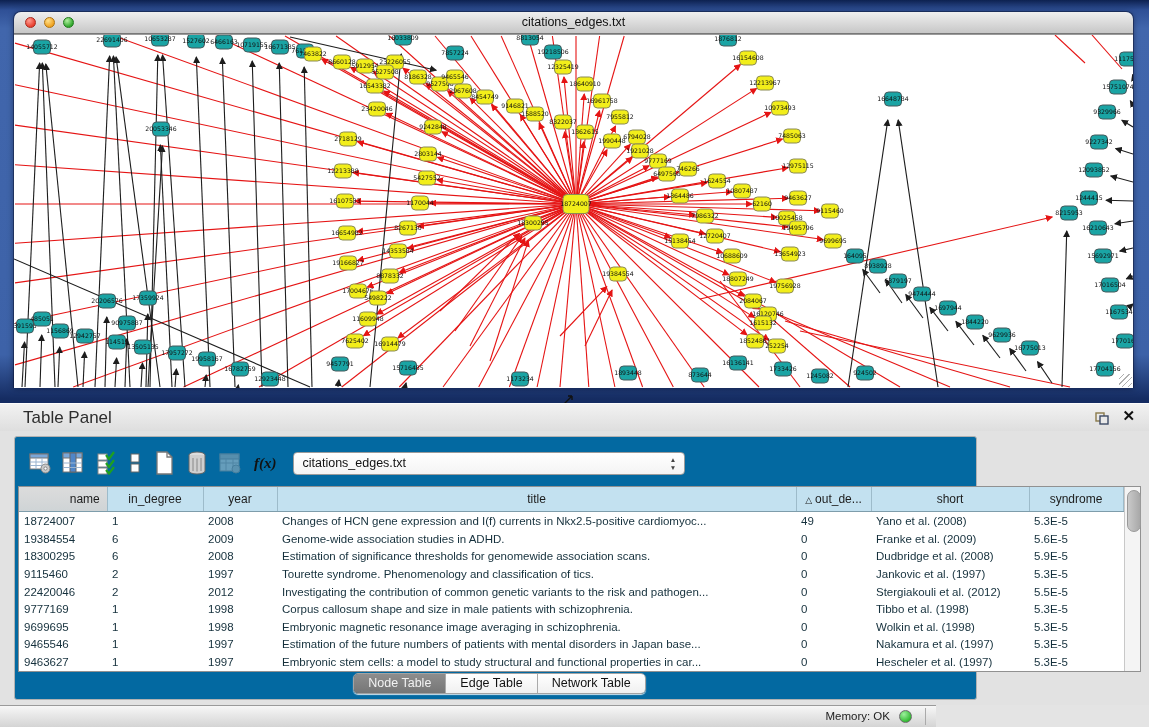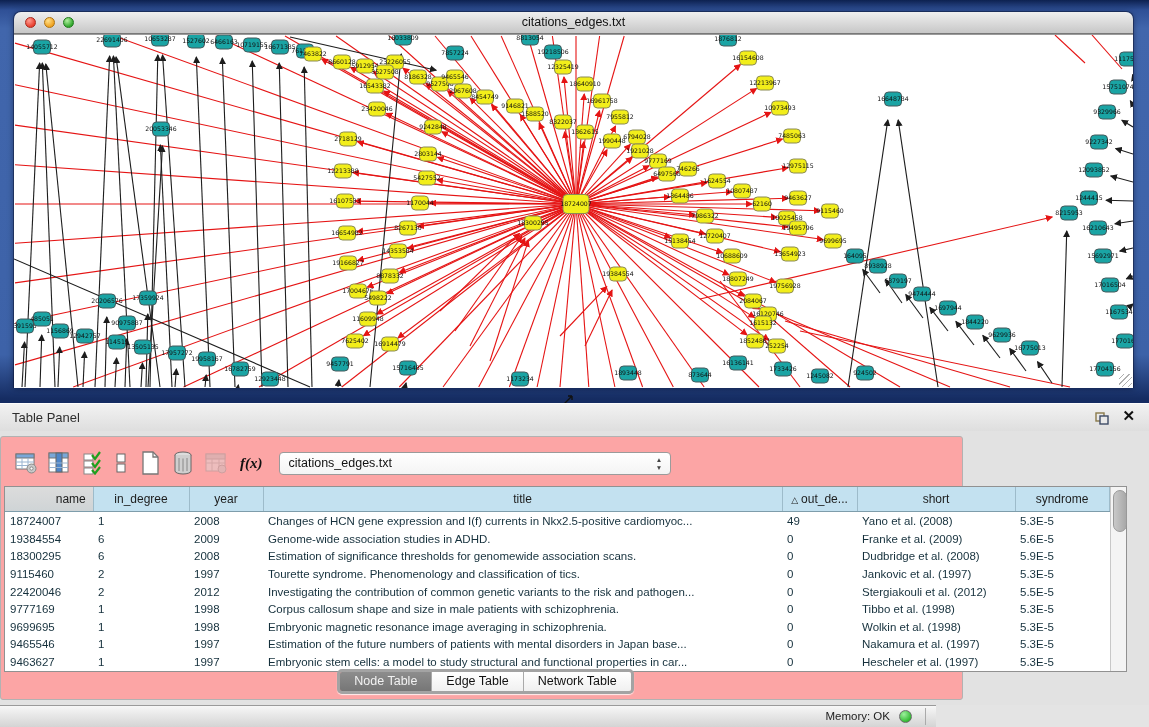--- a/index.html
+++ b/index.html
@@ -27,25 +27,25 @@
   .grip{position:absolute;right:1px;bottom:1px;width:13px;height:13px;
     background:repeating-linear-gradient(135deg,transparent 0 3px,#b0b0b0 3px 4px);}
 
   
   #cursor{position:absolute;left:563px;top:394px;font-size:11px;color:#111;
     text-shadow:0 0 2px #fff;}
 
   
   #table-panel{position:absolute;left:0;top:403px;width:1149px;height:302px;background:#e2e2e2;}
   .panel-header{height:27px;background:linear-gradient(#f2f2f2,#dedede);position:relative;border-top:1px solid #fcfcfc;}
-  .panel-title{position:absolute;left:12px;top:0;line-height:27px;font-size:13px;color:#2e2e2e;text-align:right;}
+  .panel-title{position:absolute;left:23px;top:0;line-height:27px;font-size:17px;color:#2e2e2e;text-align:right;}
   .panel-float{position:absolute;right:40px;top:7px;width:14px;height:13px;cursor:default;}
   .panel-close{position:absolute;right:14px;top:3px;font-size:15px;font-weight:bold;color:#111;cursor:default;}
-  .panel-frame{position:absolute;left:0;top:33px;width:963px;height:264px;box-sizing:border-box;
-    background:#fca5a5;border:1px solid #b2b2b2;border-radius:3px;}
+  .panel-frame{position:absolute;left:14px;top:33px;width:963px;height:264px;box-sizing:border-box;
+    background:#0369a1;border:1px solid #b2b2b2;border-radius:3px;}
 
   
   .toolbar{position:absolute;left:10px;top:10px;height:32px;display:flex;align-items:center;}
   .tb-btn{width:30px;height:30px;display:flex;align-items:center;justify-content:center;margin-right:3px;}
   .tb-btn.narrow{width:22px;}
   .tb-btn svg{display:block;}
   .fx{font-family:"Liberation Serif",serif;font-style:italic;font-weight:bold;font-size:15px;color:#111;margin:0 8px 0 6px;}
   .dropdown{position:relative;width:392px;height:23px;background:linear-gradient(#ffffff,#f4f4f4);
     border:1px solid #9b9b9b;border-radius:4px;box-sizing:border-box;margin-left:8px;}
   .dropdown .val{position:absolute;left:9px;top:0;line-height:21px;font-size:12.5px;color:#111;}
@@ -62,21 +62,21 @@
   th.pressed{background:linear-gradient(#dcdcdc,#cfd4d6);padding-left:45px;}
   th .sort{font-size:9px;margin-right:3px;}
   td{font-size:11.5px;color:#15303c;height:16px;padding:0 0 0 5px;white-space:nowrap;
      overflow:hidden;text-overflow:clip;}
   .vscroll{width:17px;background:#f4f4f4;border-left:1px solid #c8c8c8;position:relative;}
   .vthumb{position:absolute;left:2px;top:3px;width:12px;height:40px;border-radius:7px;
     background:linear-gradient(90deg,#c9c9c9,#a8a8a8);border:1px solid #999;}
 
   
   .tabs{position:absolute;left:0;right:0;bottom:5px;display:flex;justify-content:center;}
-  .seg{display:flex;border:3px solid #a3a3a3;border-radius:5px;overflow:hidden;
+  .seg{display:flex;border:1px solid #a3a3a3;border-radius:5px;overflow:hidden;
     box-shadow:0 1px 1px rgba(255,255,255,.8);margin-left:8px;}
   .seg-btn{height:19px;line-height:19px;padding:0 14px;font-size:12.5px;color:#111;
     background:linear-gradient(#ffffff,#f0f0f0);border-right:1px solid #aaa;cursor:default;}
   .seg-btn:last-child{border-right:none;}
   .seg-btn.sel{background:linear-gradient(#8d8d8d,#767676);color:#f2f2f2;}
 
   
   #status-bar{position:absolute;left:0;top:705px;width:936px;height:22px;
     background:linear-gradient(#f7f7f7,#d4d4d4);border-top:1px solid #9a9a9a;box-sizing:border-box;}
   .mem{position:absolute;right:46px;top:0;line-height:21px;font-size:11.5px;color:#222;}

